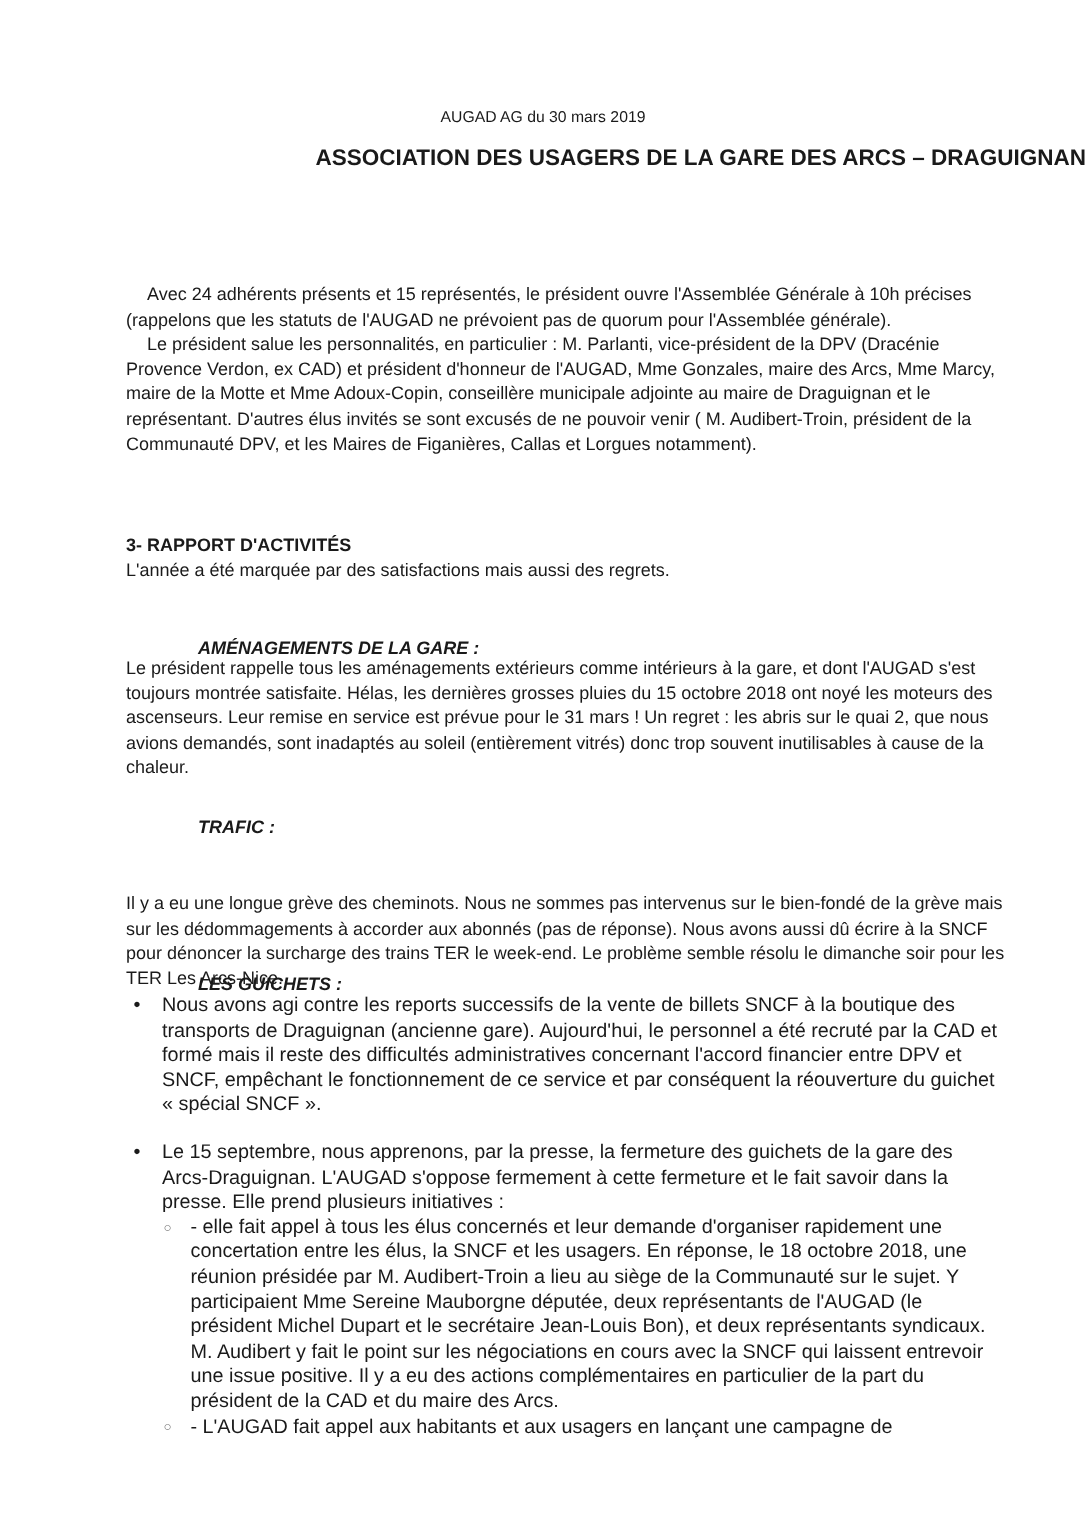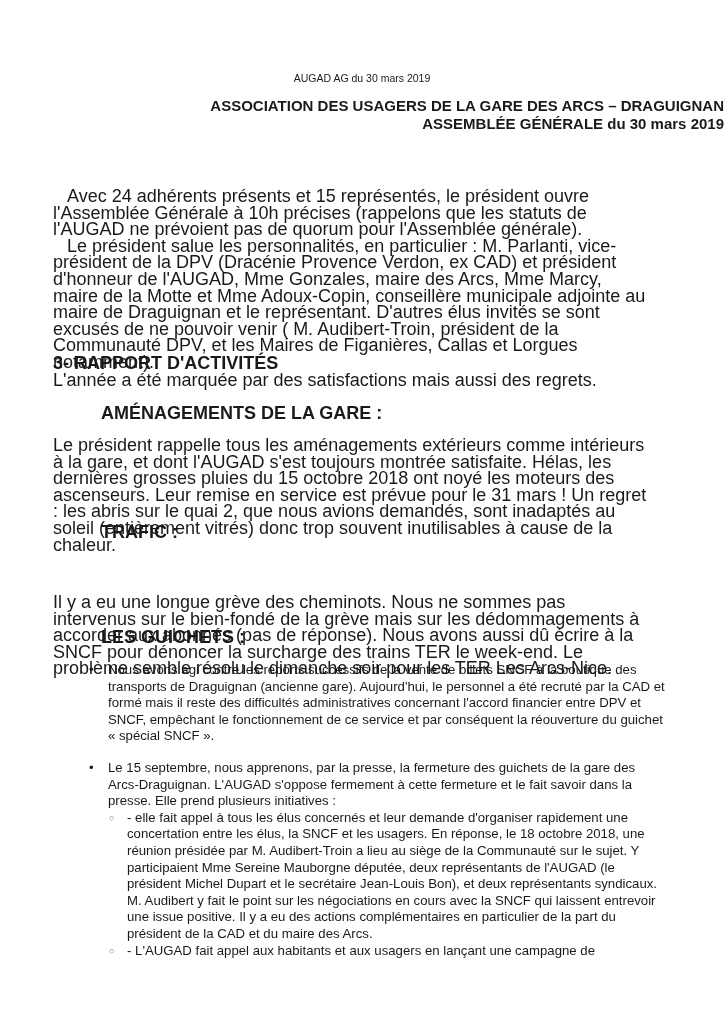--- a/index.html
+++ b/index.html
@@ -3,41 +3,40 @@
 <meta charset="utf-8">
 <style>
   html, body { margin: 0; padding: 0; background: #ffffff; }
   body { width: 724px; height: 1024px; overflow: hidden; position: relative;
          font-family: "Liberation Sans", sans-serif; color: #1a1a1a; }
   .page { position: absolute; left: 0; top: 0; width: 724px; height: 1024px; }
   .header-line { position: absolute; top: 72px; left: 0; width: 724px; text-align: center;
                  font-size: 10.5px; }
   .title-block { position: absolute; top: 97px; left: 0; width: 724px; text-align: right;
                  font-weight: bold; font-size: 15px; line-height: 18px; }
-  .body { position: absolute; left: 53px; width: 595px; font-size: 18px; line-height: 16.6px; }
+  .body { position: absolute; left: 84px; width: 595px; font-size: 12px; line-height: 16.6px; }
   .p { margin: 0; }
   .indent { text-indent: 14px; }
   .sec-title { font-weight: bold; }
-  .sub { font-weight: bold; padding-left: 48px; }
+  .sub { font-weight: bold; font-style: italic; padding-left: 48px; margin-top: 19px; }
   .bullets { position: absolute; left: 67px; width: 600px; font-size: 13.2px; line-height: 16.6px; }
   .bl { position: relative; padding-left: 41px; margin: 0; }
   .bl .dot { position: absolute; left: 22px; top: 0; }
   .sub-bl { position: relative; padding-left: 60px; margin: 0; }
   .sub-bl .circ { position: absolute; left: 42px; top: 0; font-size: 9px; color: #777; }
 </style>
 </head>
 <body>
 
 <div class="page">
 
   <div class="header-line">AUGAD AG du 30 mars 2019</div>
 
   <div class="title-block">
     <div>ASSOCIATION DES USAGERS DE LA GARE DES ARCS – DRAGUIGNAN</div>
-    <div>ASSEMBLÉE GÉNÉRALE du 30 mars 2019</div>
   </div>
 
   <div class="body" style="top:188px;">
     <p class="p indent">Avec 24 adhérents présents et 15 représentés, le président ouvre l'Assemblée Générale  à 10h précises (rappelons que les statuts de l'AUGAD ne prévoient pas de quorum pour l'Assemblée générale).</p>
     <p class="p indent">Le président salue les personnalités, en particulier : M. Parlanti, vice-président de la DPV (Dracénie Provence Verdon, ex CAD) et président d'honneur de l'AUGAD, Mme Gonzales, maire des Arcs, Mme Marcy, maire de la Motte et Mme Adoux-Copin, conseillère municipale adjointe au maire de  Draguignan et le représentant. D'autres élus invités se sont excusés de ne pouvoir venir ( M. Audibert-Troin, président de la Communauté DPV, et les Maires de Figanières, Callas et Lorgues notamment).</p>
   </div>
 
   <div class="body" style="top:355px;">
     <p class="p sec-title">3- RAPPORT D'ACTIVITÉS</p>
     <p class="p">L'année a été marquée par des satisfactions mais aussi des regrets.</p>

